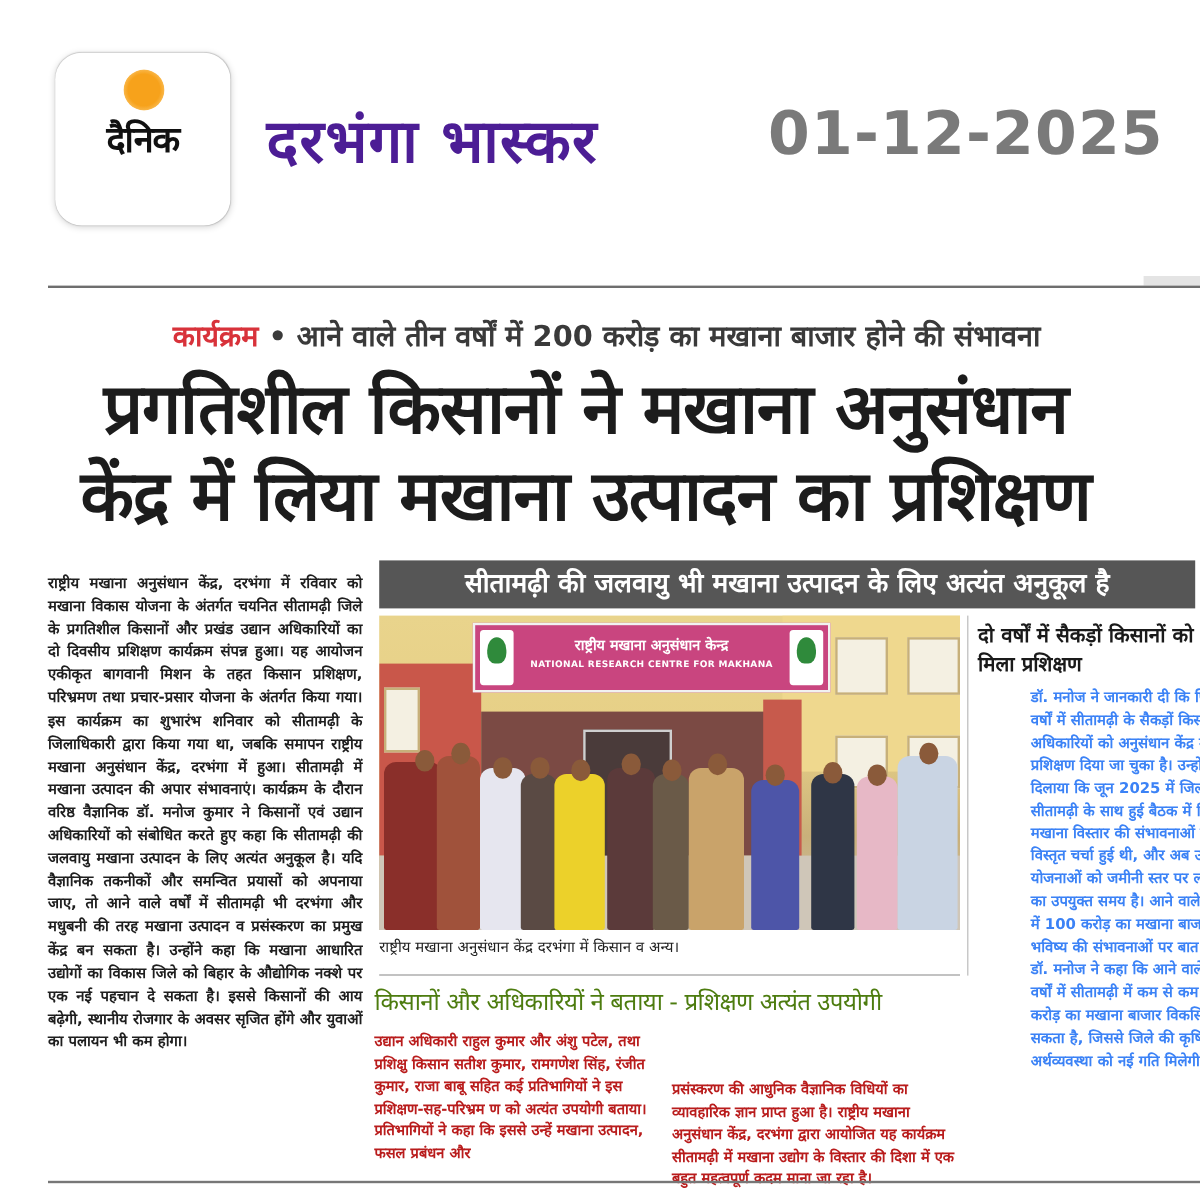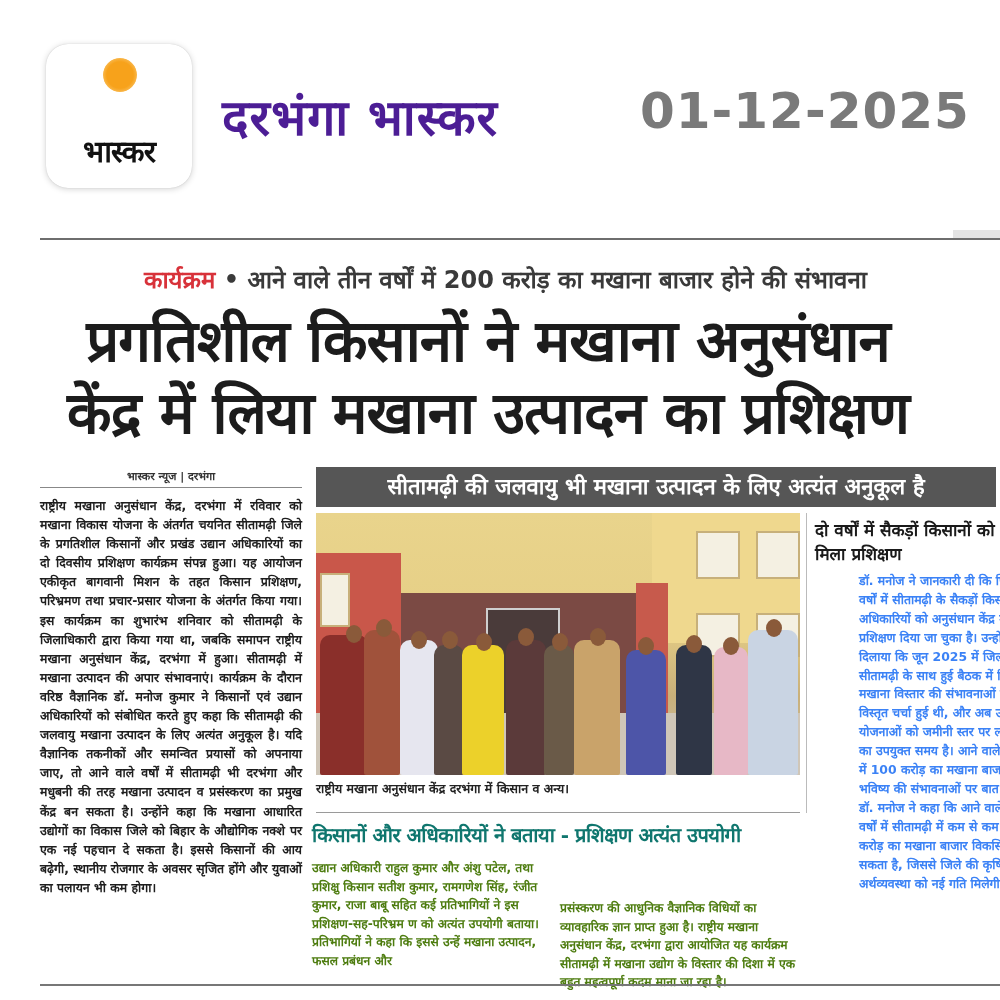--- a/index.html
+++ b/index.html
@@ -76,70 +76,75 @@
     position:absolute; left:78px; top:6px; width:298px; height:58px; background:#c9457f;
     border:2px solid #f1f1f1; box-sizing:border-box;
   }
   .sign-logo { position:absolute; top:4px; width:28px; height:46px; background:#fff; border-radius:3px; }
   .sign-logo::after { content:""; position:absolute; left:6px; top:6px; width:16px; height:22px; border-radius:50% 50% 40% 40%; background:#2f8a3b; }
   .sign-hi { position:absolute; left:36px; right:36px; top:8px; text-align:center; color:#fff; font-size:12px; font-weight:bold; white-space:nowrap; }
   .sign-en { position:absolute; left:36px; right:36px; top:28px; text-align:center; color:#fff; font-size:7.5px; font-weight:bold; white-space:nowrap; letter-spacing:0.3px; }
   .ground { position:absolute; left:0; top:200px; width:484px; height:62px; background:#cfc6b8; }
   .person { position:absolute; bottom:0; border-radius:10px 10px 2px 2px; }
   .head { position:absolute; width:16px; height:18px; border-radius:50%; background:#8a5a3a; }
-  .caption { position:absolute; left:316px; top:780px; font-size:12.5px; font-weight:bold; color:#222; white-space:nowrap;text-align:center; }
+  .caption { position:absolute; left:316px; top:780px; font-size:12.5px; font-weight:normal; color:#222; white-space:nowrap;text-align:center; }
 
   
   .sub-rule { position:absolute; left:316px; top:812px; width:484px; height:1px; background:#9a9a9a; }
-  .sub-head { position:absolute; left:312px; top:821px; font-size:20px; font-weight:bold; color:#0f766e; white-space:nowrap; letter-spacing:-0.5px; }
-  .sub-col { position:absolute; top:859px; width:238px; font-size:12.2px; line-height:18.6px; font-weight:bold; color:#4d7c0f; }
+  .sub-head { position:absolute; left:312px; top:821px; font-size:20px; font-weight:normal; color:#4d7c0f; white-space:nowrap; letter-spacing:-0.5px; }
+  .sub-col { position:absolute; top:859px; width:238px; font-size:12.2px; line-height:18.6px; font-weight:bold; color:#b91c1c; }
   .sub-col1 { left:312px; }
   .sub-col2 { left:560px;margin-top:40px; }
 
   
   .vrule { position:absolute; left:806px; top:513px; width:1px; height:300px; background:#bbb; }
   .side-head { position:absolute; left:815px; top:518px; width:185px; font-size:17px; line-height:24px; font-weight:bold; color:#1a1a1a; }
   .side-body { position:absolute; left:859px; top:572px; width:185px; font-size:12.4px; line-height:18.9px; font-weight:bold; color:#3b82f6; }
 </style>
 </head>
 <body>
 
 <div class="logo-box">
   <div class="logo-sun"></div>
-  <div class="logo-text logo-t2">भास्कर</div>
+  <div class="logo-text logo-t1">दैनिक</div>
 </div>
 <div class="edition">दरभंगा भास्कर</div>
 <div class="date">01-12-2025</div>
 <div class="top-rule-tab"></div>
 <div class="top-rule"></div>
 
 <div class="kicker">
   <span class="tag">कार्यक्रम</span><span> • </span><span>आने वाले तीन वर्षों में 200 करोड़ का मखाना बाजार होने की संभावना</span>
 </div>
 <div class="headline hl1">प्रगतिशील किसानों ने मखाना अनुसंधान</div>
 <div class="headline hl2">केंद्र में लिया मखाना उत्पादन का प्रशिक्षण</div>
 
 <div class="left-col">
-  <div class="byline">भास्कर न्यूज | दरभंगा</div>
   <div class="left-body">राष्ट्रीय मखाना अनुसंधान केंद्र, दरभंगा में रविवार को मखाना विकास योजना के अंतर्गत चयनित सीतामढ़ी जिले के प्रगतिशील किसानों और प्रखंड उद्यान अधिकारियों का दो दिवसीय प्रशिक्षण कार्यक्रम संपन्न हुआ। यह आयोजन एकीकृत बागवानी मिशन के तहत किसान प्रशिक्षण, परिभ्रमण तथा प्रचार-प्रसार योजना के अंतर्गत किया गया। इस कार्यक्रम का शुभारंभ शनिवार को सीतामढ़ी के जिलाधिकारी द्वारा किया गया था, जबकि समापन राष्ट्रीय मखाना अनुसंधान केंद्र, दरभंगा में हुआ। सीतामढ़ी में मखाना उत्पादन की अपार संभावनाएं। कार्यक्रम के दौरान वरिष्ठ वैज्ञानिक डॉ. मनोज कुमार ने किसानों एवं उद्यान अधिकारियों को संबोधित करते हुए कहा कि सीतामढ़ी की जलवायु मखाना उत्पादन के लिए अत्यंत अनुकूल है। यदि वैज्ञानिक तकनीकों और समन्वित प्रयासों को अपनाया जाए, तो आने वाले वर्षों में सीतामढ़ी भी दरभंगा और मधुबनी की तरह मखाना उत्पादन व प्रसंस्करण का प्रमुख केंद्र बन सकता है। उन्होंने कहा कि मखाना आधारित उद्योगों का विकास जिले को बिहार के औद्योगिक नक्शे पर एक नई पहचान दे सकता है। इससे किसानों की आय बढ़ेगी, स्थानीय रोजगार के अवसर सृजित होंगे और युवाओं का पलायन भी कम होगा।</div>
 </div>
 
 <div class="strap">सीतामढ़ी की जलवायु भी मखाना उत्पादन के लिए अत्यंत अनुकूल है</div>
 
 <div class="photo">
   <div class="wall-left"></div>
   <div class="wall-right"></div>
   <div class="win" style="left:4px;top:60px;width:26px;height:50px;"></div>
   <div class="win" style="left:380px;top:18px;width:40px;height:44px;"></div>
   <div class="win" style="left:440px;top:18px;width:40px;height:44px;"></div>
   <div class="win" style="left:380px;top:100px;width:40px;height:40px;"></div>
   <div class="win" style="left:440px;top:100px;width:40px;height:40px;"></div>
   <div class="entrance"></div>
   <div class="door"></div>
   <div class="pillar"></div>
+  <div class="sign">
+    <div class="sign-logo" style="left:4px;"></div>
+    <div class="sign-hi">राष्ट्रीय मखाना अनुसंधान केन्द्र</div>
+    <div class="sign-en">NATIONAL RESEARCH CENTRE FOR MAKHANA</div>
+    <div class="sign-logo" style="right:4px;"></div>
+  </div>
   <div class="ground"></div>
 
   <div class="person" style="left:4px;width:48px;height:140px;background:#8a2f2a;"></div>
   <div class="head" style="left:30px;top:112px;"></div>
   <div class="person" style="left:48px;width:36px;height:145px;background:#a0523b;"></div>
   <div class="head" style="left:60px;top:106px;"></div>
   <div class="person" style="left:84px;width:38px;height:135px;background:#e6e6ef;"></div>
   <div class="head" style="left:95px;top:118px;"></div>
   <div class="person" style="left:118px;width:30px;height:130px;background:#5a4a44;"></div>
   <div class="head" style="left:126px;top:118px;"></div>

